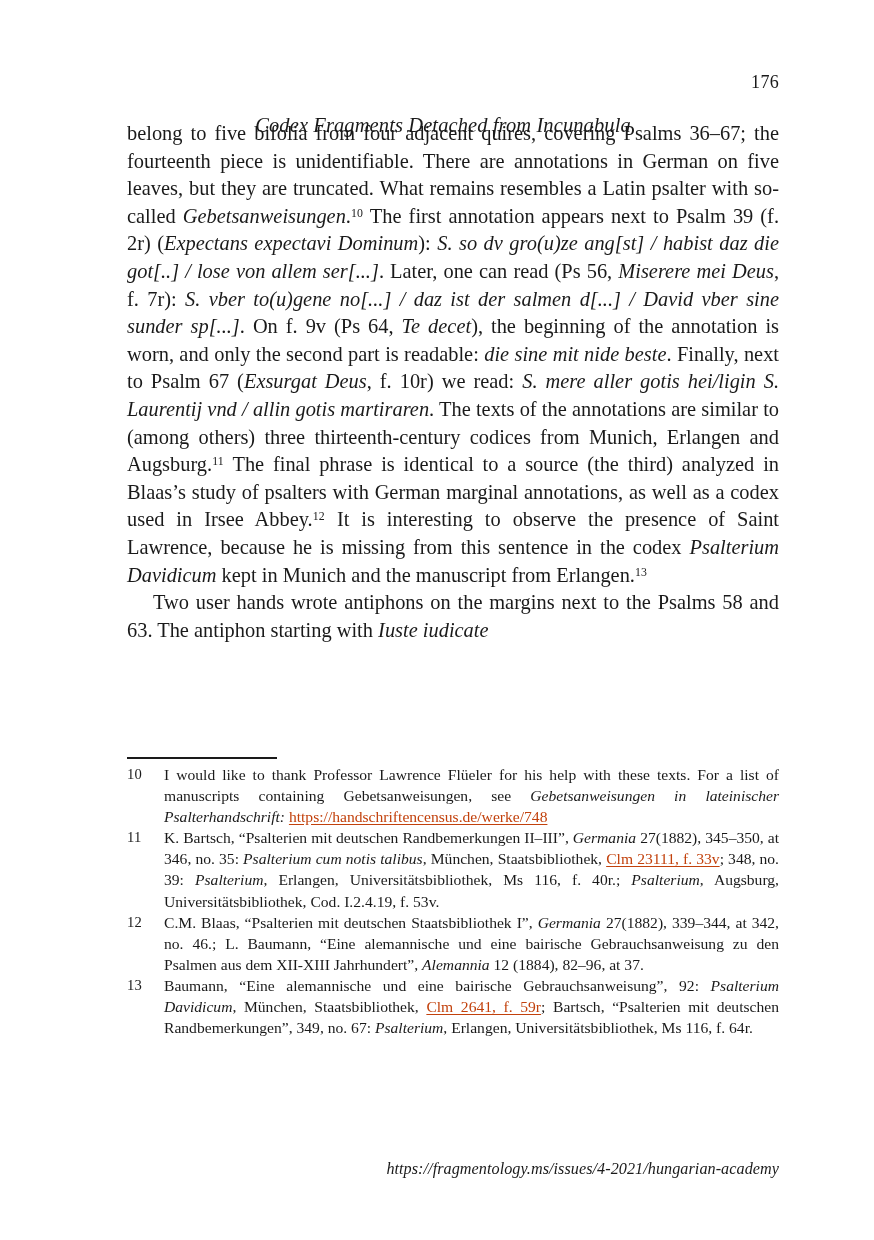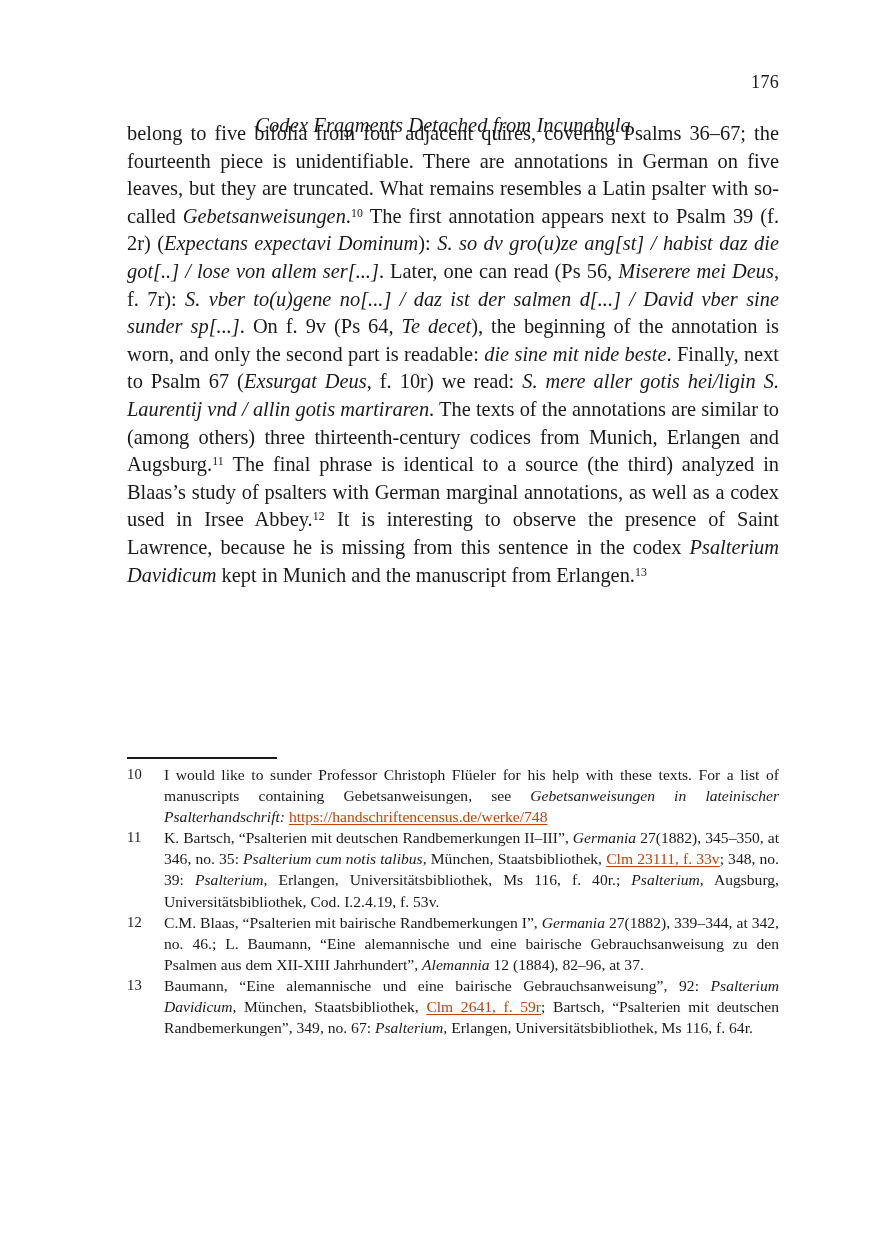--- a/index.html
+++ b/index.html
@@ -142,37 +142,39 @@
 
 <div class="page">
 
   <div class="running-head">
     <div class="rh-title">Codex Fragments Detached from Incunabula</div>
     <div class="rh-folio">176</div>
   </div>
 
   <div class="body-block">
     <p><span>belong to five bifolia from four adjacent quires, covering Psalms 36–67; the fourteenth piece is unidentifiable. There are annotations in German on five leaves, but they are truncated. What remains resembles a Latin psalter with so-called </span><i class="it">Gebetsanweisungen</i><span>.</span><sup class="fn">10</sup><span> The first annotation appears next to Psalm 39 (f. 2r) (</span><i class="it">Expectans expectavi Dominum</i><span>): </span><i class="it">S. so dv gro(u)ze ang[st] / habist daz die got[..] / lose von allem ser[...]</i><span>. Later, one can read (Ps 56, </span><i class="it">Miserere mei Deus</i><span>, f. 7r): </span><i class="it">S. vber to(u)gene no[...] / daz ist der salmen d[...] / David vber sine sunder sp[...]</i><span>. On f. 9v (Ps 64, </span><i class="it">Te decet</i><span>), the beginning of the annotation is worn, and only the second part is readable: </span><i class="it">die sine mit nide beste</i><span>. Finally, next to Psalm 67 (</span><i class="it">Exsurgat Deus</i><span>, f. 10r) we read: </span><i class="it">S. mere aller gotis hei/ligin S. Laurentij vnd / allin gotis martiraren</i><span>. The texts of the annotations are similar to (among others) three thirteenth-century codices from Munich, Erlangen and Augsburg.</span><sup class="fn">11</sup><span> The final phrase is identical to a source (the third) analyzed in Blaas’s study of psalters with German marginal annotations, as well as a codex used in Irsee Abbey.</span><sup class="fn">12</sup><span> It is interesting to observe the presence of Saint Lawrence, because he is missing from this sentence in the codex </span><i class="it">Psalterium Davidicum</i><span> kept in Munich and the manuscript from Erlangen.</span><sup class="fn">13</sup></p>
+    <p class="indent"><span>Two user hands wrote antiphons on the margins next to the Psalms 58 and 63. The antiphon starting with </span><i class="it">Iuste iudicate</i></p>
   </div>
 
   <div class="fn-rule"></div>
 
   <div class="footnotes">
     <div class="fn-item">
       <span class="fn-num">10</span>
-      <span class="fn-body"><span>I would like to sunder Professor Christoph Flüeler for his help with these texts. For a list of manuscripts containing Gebetsanweisungen, see </span><i class="it">Gebetsanweisungen in lateinischer Psalterhandschrift:</i><span> </span><a class="weblink" href="#">https://handschriftencensus.de/werke/748</a></span>
+      <span class="fn-body"><span>I would like to thank Professor Lawrence Flüeler for his help with these texts. For a list of manuscripts containing Gebetsanweisungen, see </span><i class="it">Gebetsanweisungen in lateinischer Psalterhandschrift:</i><span> </span><a class="weblink" href="#">https://handschriftencensus.de/werke/748</a></span>
     </div>
     <div class="fn-item">
       <span class="fn-num">11</span>
       <span class="fn-body"><span>K. Bartsch, “Psalterien mit deutschen Randbemerkungen II–III”, </span><i class="it">Germania</i><span> 27(1882), 345–350, at 346, no. 35: </span><i class="it">Psalterium cum notis talibus</i><span>, München, Staatsbibliothek, </span><a class="weblink" href="#">Clm 23111, f. 33v</a><span>; 348, no. 39: </span><i class="it">Psalterium</i><span>, Erlangen, Universitätsbibliothek, Ms 116, f. 40r.; </span><i class="it">Psalterium</i><span>, Augsburg, Universitätsbibliothek, Cod. I.2.4.19, f. 53v.</span></span>
     </div>
     <div class="fn-item">
       <span class="fn-num">12</span>
-      <span class="fn-body"><span>C.M. Blaas, “Psalterien mit bairische Randbemerkungen I”, </span><i class="it">Germania</i><span> 27(1882), 339–344, at 342, no. 46.; L. Baumann, “Eine alemannische und eine bairische Gebrauchsanweisung zu den Psalmen aus dem XII-XIII Jahrhundert”, </span><i class="it">Alemannia</i><span> 12 (1884), 82–96, at 37.</span></span>
+      <span class="fn-body"><span>C.M. Blaas, “Psalterien mit deutschen Staatsbibliothek I”, </span><i class="it">Germania</i><span> 27(1882), 339–344, at 342, no. 46.; L. Baumann, “Eine alemannische und eine bairische Gebrauchsanweisung zu den Psalmen aus dem XII-XIII Jahrhundert”, </span><i class="it">Alemannia</i><span> 12 (1884), 82–96, at 37.</span></span>
     </div>
     <div class="fn-item">
       <span class="fn-num">13</span>
       <span class="fn-body"><span>Baumann, “Eine alemannische und eine bairische Gebrauchsanweisung”, 92: </span><i class="it">Psalterium Davidicum</i><span>, München, Staatsbibliothek, </span><a class="weblink" href="#">Clm 2641, f. 59r</a><span>; Bartsch, “Psalterien mit deutschen Randbemerkungen”, 349, no. 67: </span><i class="it">Psalterium</i><span>, Erlangen, Universitätsbibliothek, Ms 116, f. 64r.</span></span>
     </div>
   </div>
 
+  <div class="page-footer">https://fragmentology.ms/issues/4-2021/hungarian-academy</div>
 
 </div>
 
 </body></html>

